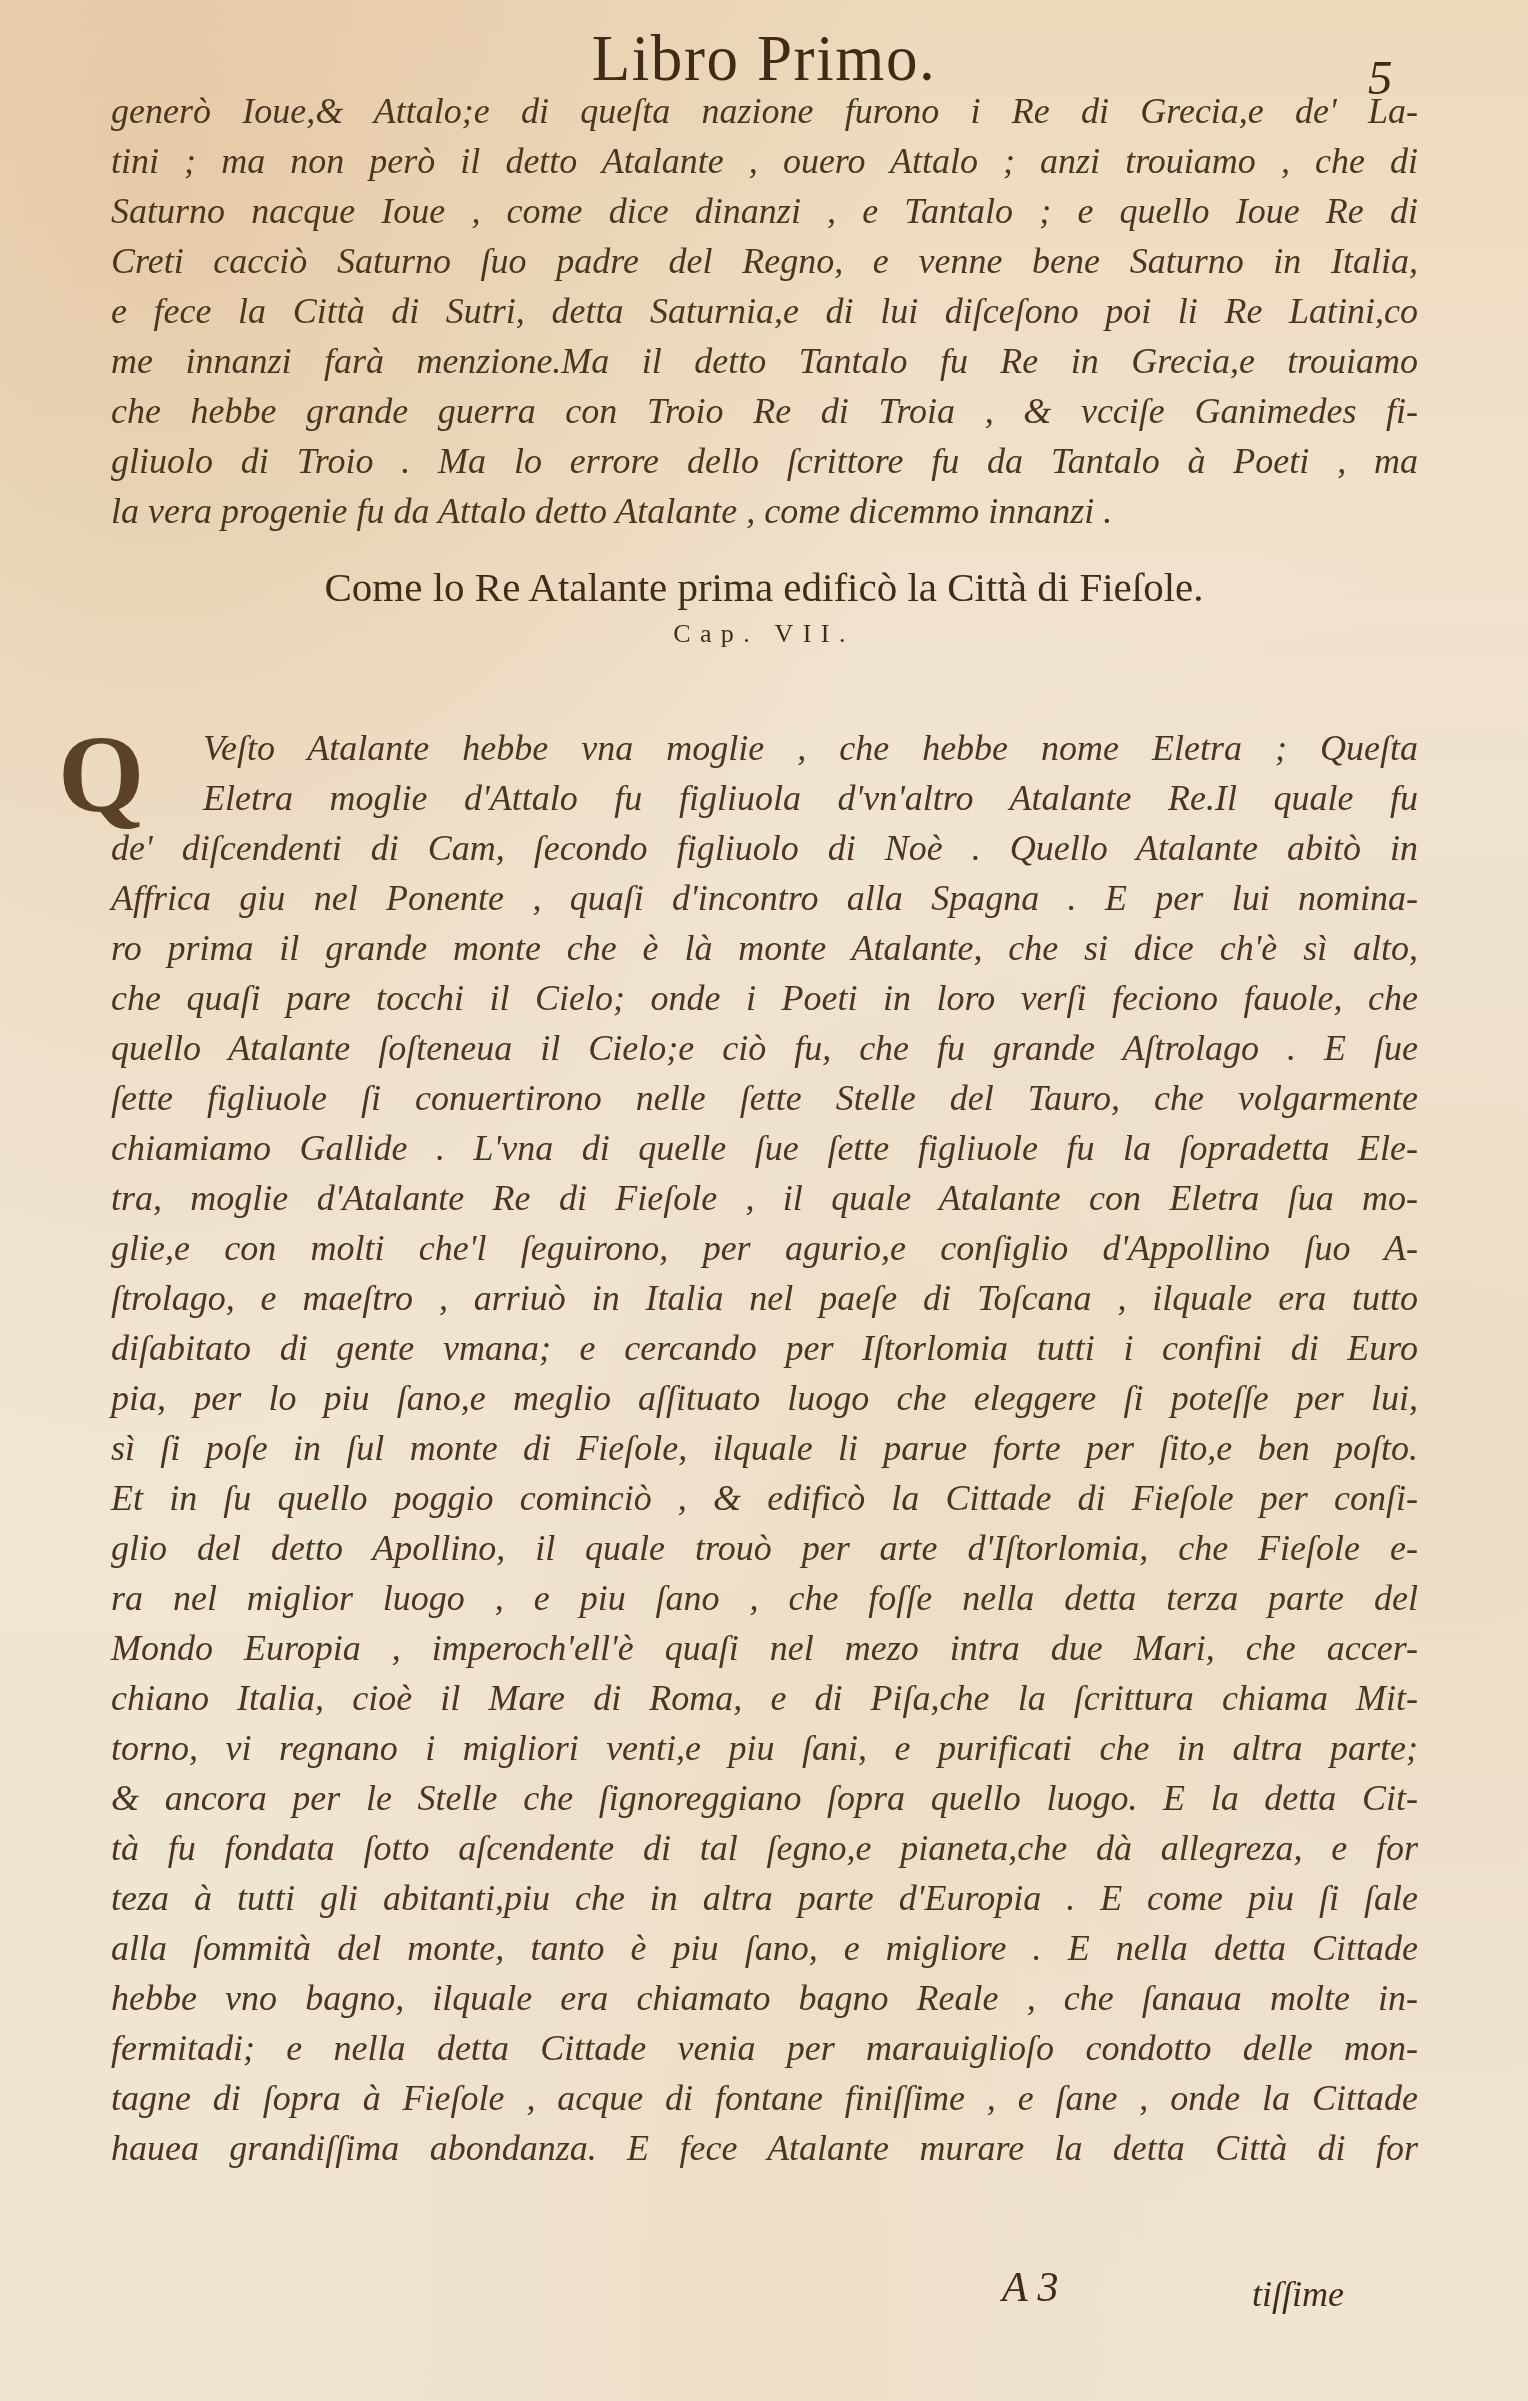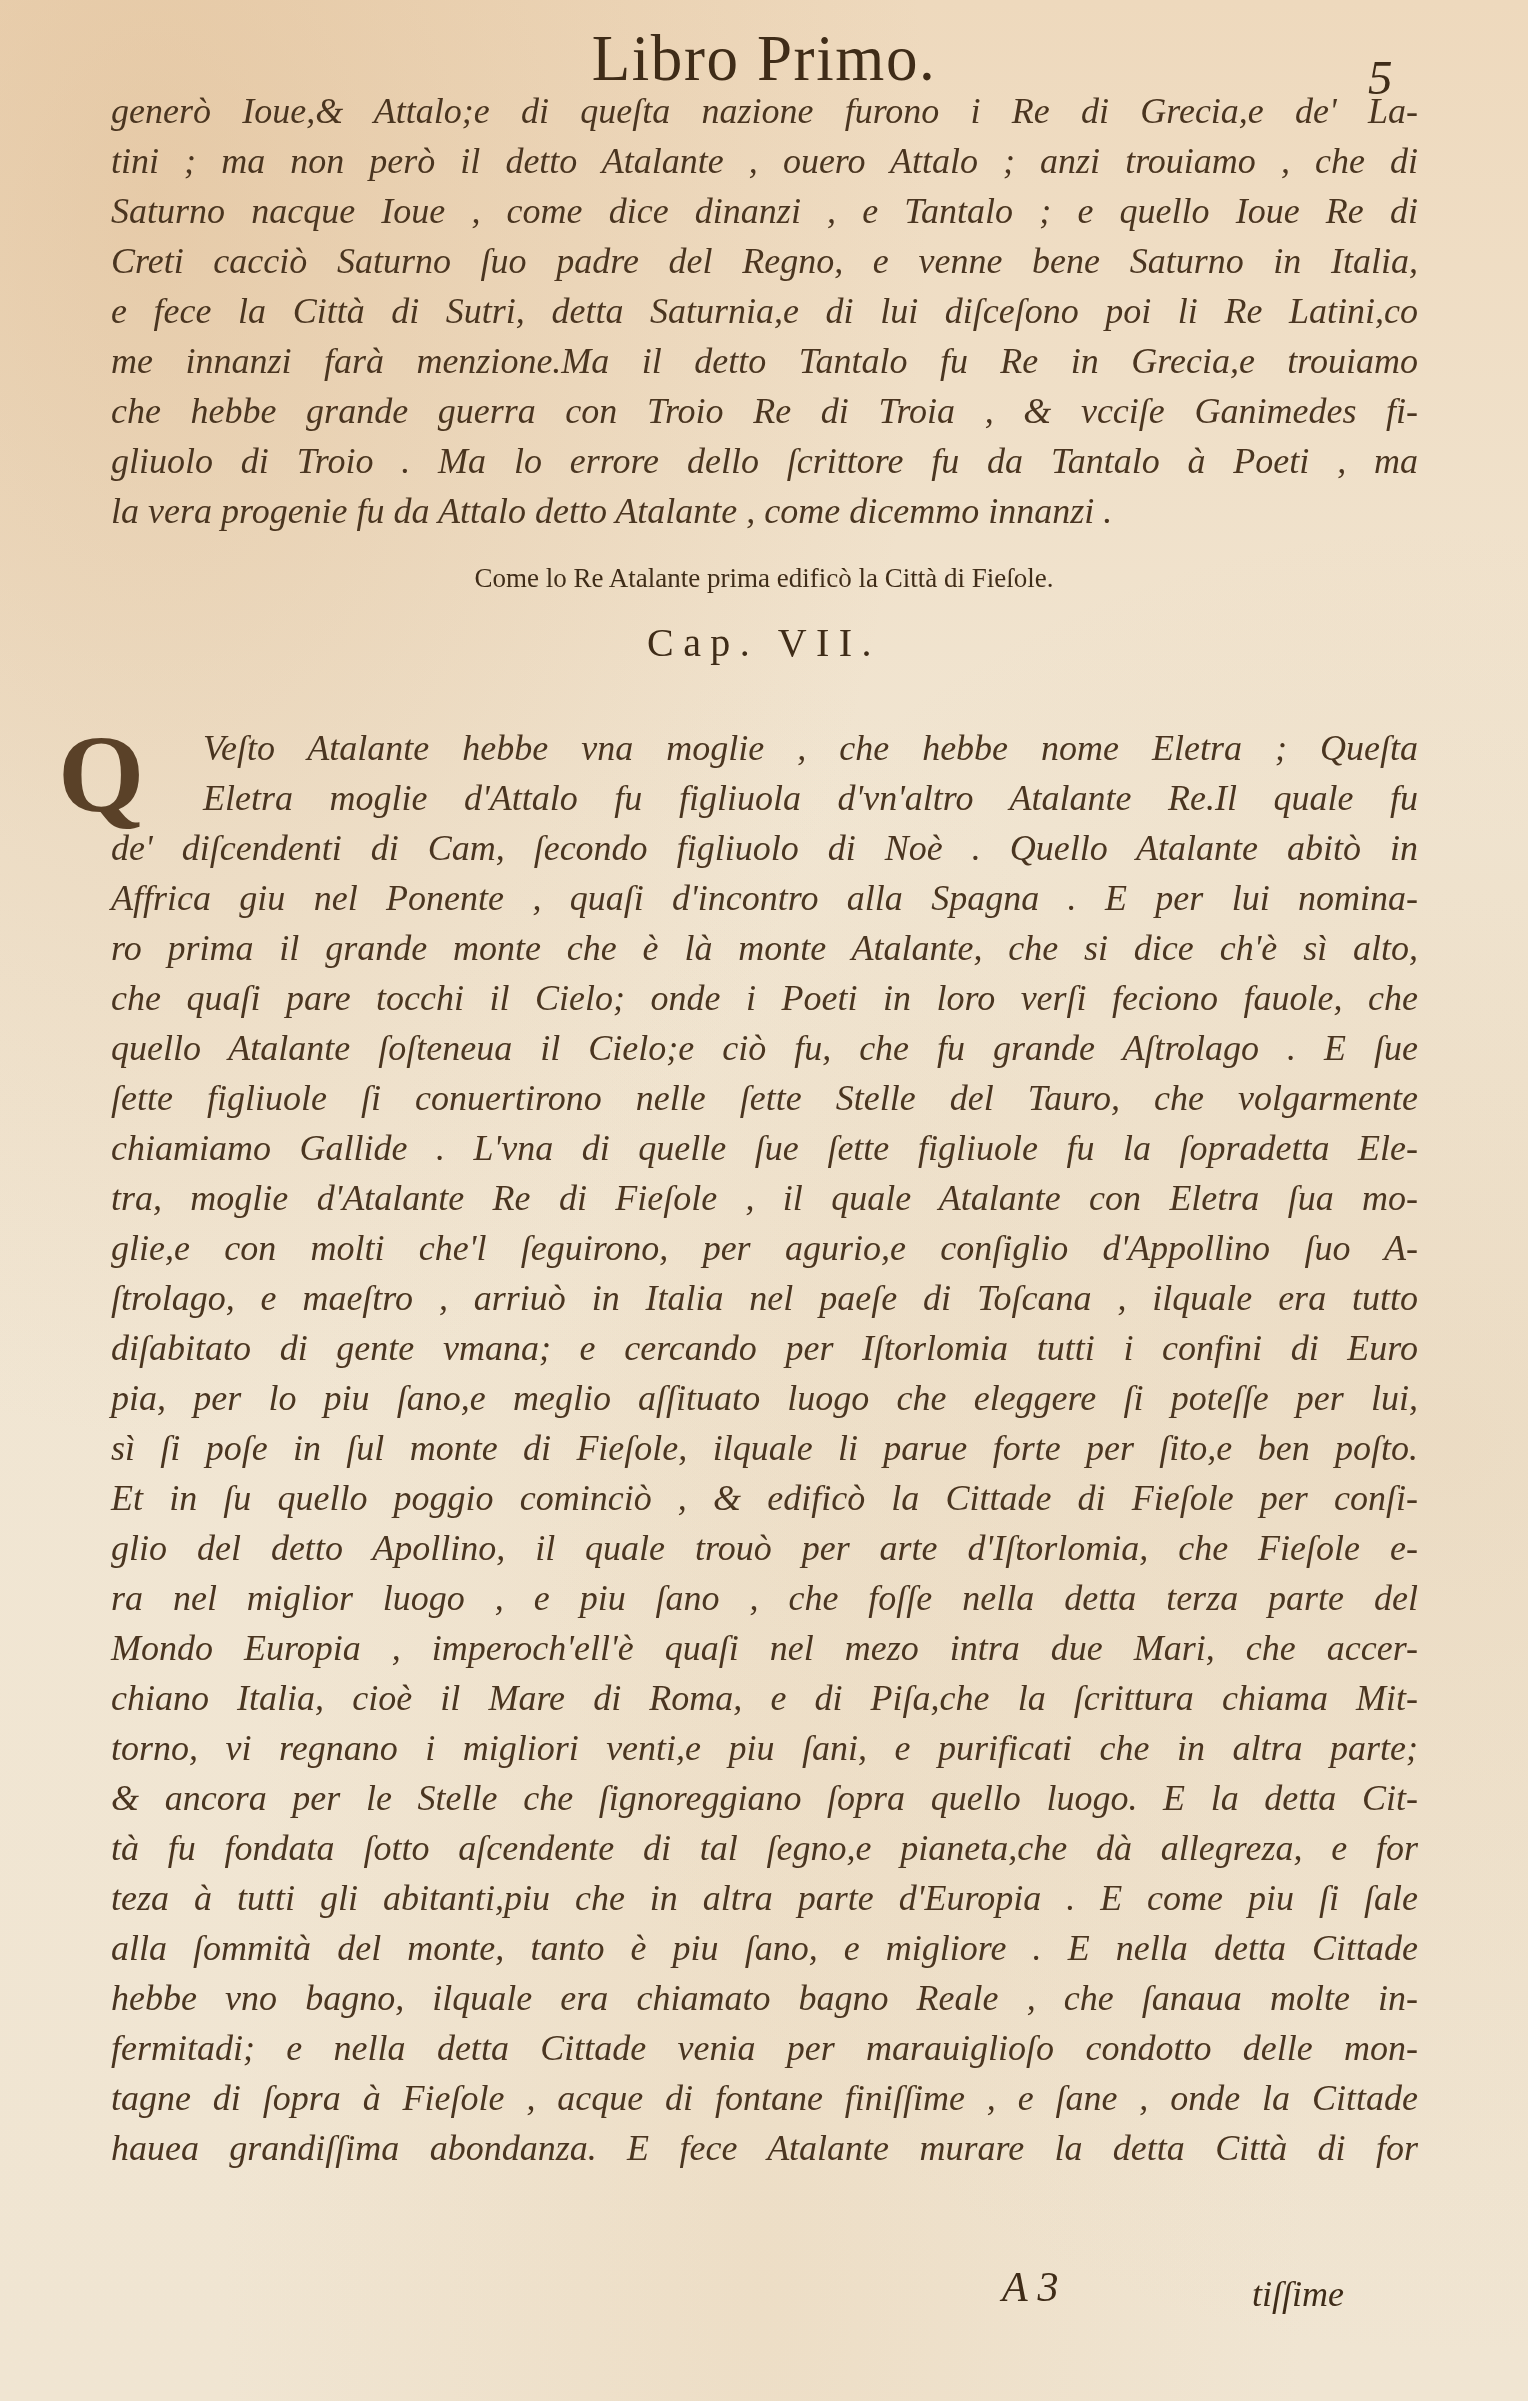--- a/index.html
+++ b/index.html
@@ -35,22 +35,22 @@
     height: 50px; line-height: 50px; white-space: nowrap;
     text-align: justify; text-align-last: justify;
     overflow: visible;
   }
   .line.last { text-align-last: left; }
   .block1 { top: 86px; }
   .heading {
     position: absolute; left: 0; width: 1528px; text-align: center;
     font-family: "Liberation Serif", serif; color: #3f2c18;
   }
-  .heading.title { top: 563px; font-size: 27px; }
-  .heading.cap { top: 619px; font-size: 40px; letter-spacing: 9.4px; }
+  .heading.title { top: 563px; font-size: 41px; }
+  .heading.cap { top: 619px; font-size: 26px; letter-spacing: 9.4px; }
   .block2 { top: 723px; }
   .dropcap {
     position: absolute; left: 58px; top: 723px;
     font-family: "Liberation Serif", serif; font-size: 111px; line-height: 102px;
     color: #5a4128; font-weight: bold;
   }
   .indent { padding-left: 92px; }
   .signature {
     position: absolute; top: 2263px; left: 1002px;
     font-family: "Liberation Serif", serif; font-style: italic; font-size: 42px; color: #3f2c18;

